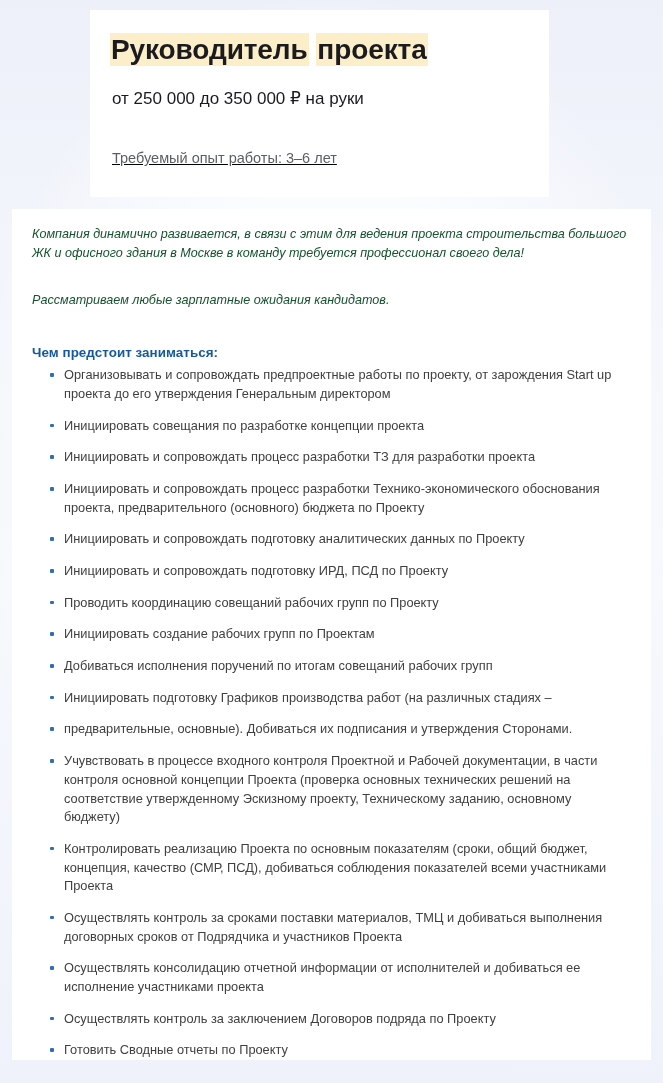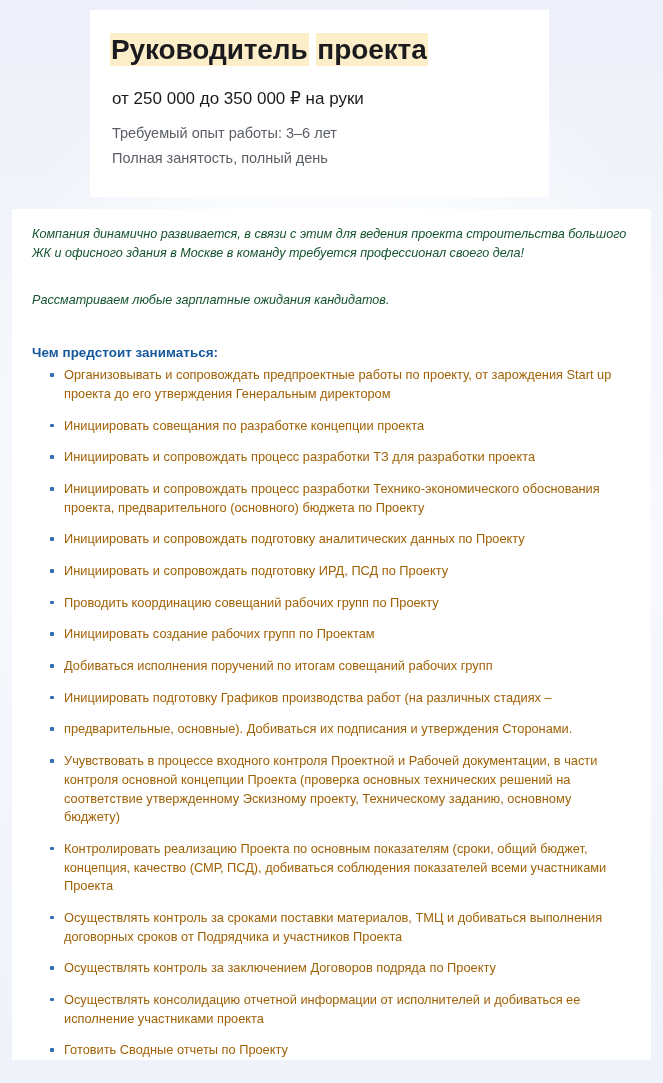--- a/index.html
+++ b/index.html
@@ -49,21 +49,22 @@
     padding: 1px 1px;
   }
   .salary {
     margin: 21px 0 0 2px;
     font-size: 17px;
     line-height: 1.3;
     color: #1b1b1f;
     font-weight: normal;
   }
   .meta-block {
-    margin: 11px 0 0 2px;
+    margin: 36px 0 0 2px;
+    text-decoration: underline;
   }
   .meta-line {
     font-size: 14.5px;
     line-height: 1.72;
     color: #5a5f66;
   }
 
   
   .body-card {
     position: absolute;
@@ -100,21 +101,21 @@
     list-style: none;
     margin: 0;
     padding: 0;
   }
   ul.duties > li {
     position: relative;
     padding: 0 8px 0 32px;
     margin: 0 0 13px 0;
     font-size: 12.8px;
     line-height: 1.46;
-    color: #a16207;
+    color: #404040;
   }
   ul.duties > li:last-child {
     margin-bottom: 13px;
   }
   ul.duties > li .marker {
     position: absolute;
     left: 18px;
     top: 7px;
     width: 3.5px;
     height: 3.5px;
@@ -127,21 +128,20 @@
 
 <div class="page">
 
   <div class="header-card">
     <h1 class="job-title"><span class="hl">Руководитель</span> <span class="hl">проекта</span></h1>
 
     <div class="salary">от 250 000 до 350 000 ₽ на руки</div>
 
     <div class="meta-block">
       <div class="meta-line"><span>Требуемый опыт работы: 3–6 лет</span></div>
-      <div class="meta-line"><span>Полная занятость, полный день</span></div>
     </div>
   </div>
 
   <div class="body-card">
 
     <p class="intro">Компания динамично развивается, в связи с этим для ведения проекта строительства большого ЖК и офисного здания в Москве в команду требуется профессионал своего дела!</p>
     <p class="intro">Рассматриваем любые зарплатные ожидания кандидатов.</p>
 
     <div class="section-heading">Чем предстоит заниматься:</div>
 
@@ -153,20 +153,20 @@
       <li><span class="marker"></span><span>Инициировать и сопровождать подготовку аналитических данных по Проекту</span></li>
       <li><span class="marker"></span><span>Инициировать и сопровождать подготовку ИРД, ПСД по Проекту</span></li>
       <li><span class="marker"></span><span>Проводить координацию совещаний рабочих групп по Проекту</span></li>
       <li><span class="marker"></span><span>Инициировать создание рабочих групп по Проектам</span></li>
       <li><span class="marker"></span><span>Добиваться исполнения поручений по итогам совещаний рабочих групп</span></li>
       <li><span class="marker"></span><span>Инициировать подготовку Графиков производства работ (на различных стадиях –</span></li>
       <li><span class="marker"></span><span>предварительные, основные). Добиваться их подписания и утверждения Сторонами.</span></li>
       <li><span class="marker"></span><span>Учувствовать в процессе входного контроля Проектной и Рабочей документации, в части контроля основной концепции Проекта (проверка основных технических решений на соответствие утвержденному Эскизному проекту, Техническому заданию, основному бюджету)</span></li>
       <li><span class="marker"></span><span>Контролировать реализацию Проекта по основным показателям (сроки, общий бюджет, концепция, качество (СМР, ПСД), добиваться соблюдения показателей всеми участниками Проекта</span></li>
       <li><span class="marker"></span><span>Осуществлять контроль за сроками поставки материалов, ТМЦ и добиваться выполнения договорных сроков от Подрядчика и участников Проекта</span></li>
+      <li><span class="marker"></span><span>Осуществлять консолидацию отчетной информации от исполнителей и добиваться ее исполнение участниками проекта</span></li>
       <li><span class="marker"></span><span>Осуществлять контроль за заключением Договоров подряда по Проекту</span></li>
-      <li><span class="marker"></span><span>Осуществлять консолидацию отчетной информации от исполнителей и добиваться ее исполнение участниками проекта</span></li>
       <li><span class="marker"></span><span>Готовить Сводные отчеты по Проекту</span></li>
 
     </ul>
 
   </div>
 </div>
 
 </body></html>

